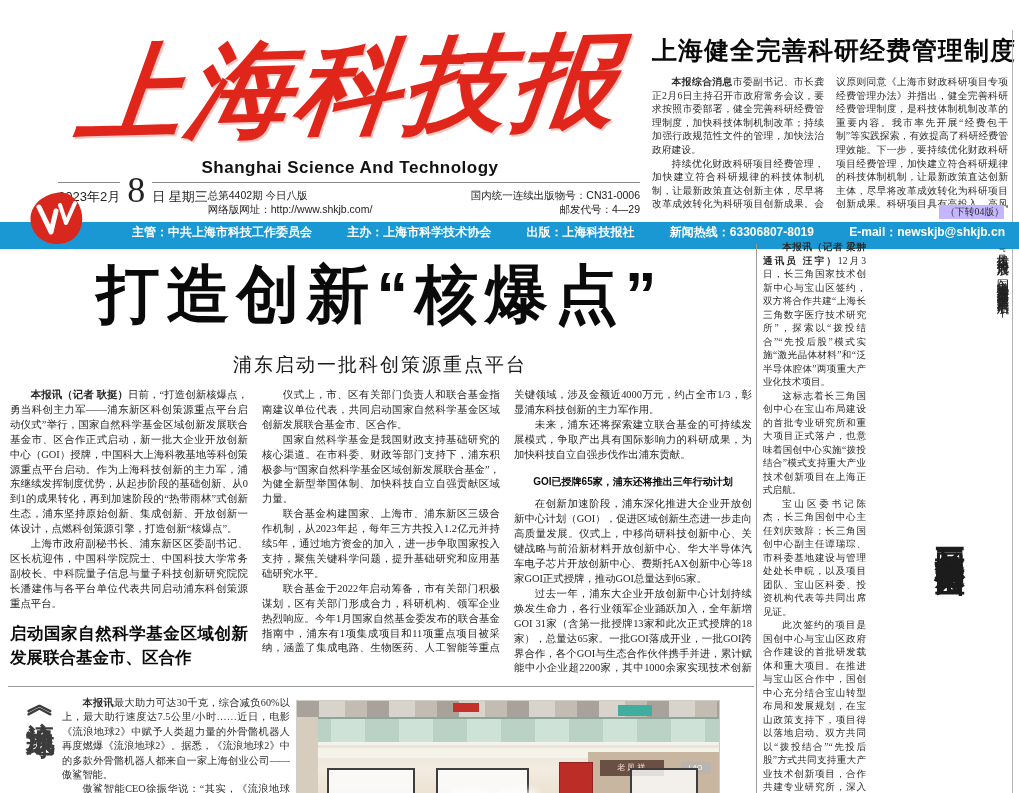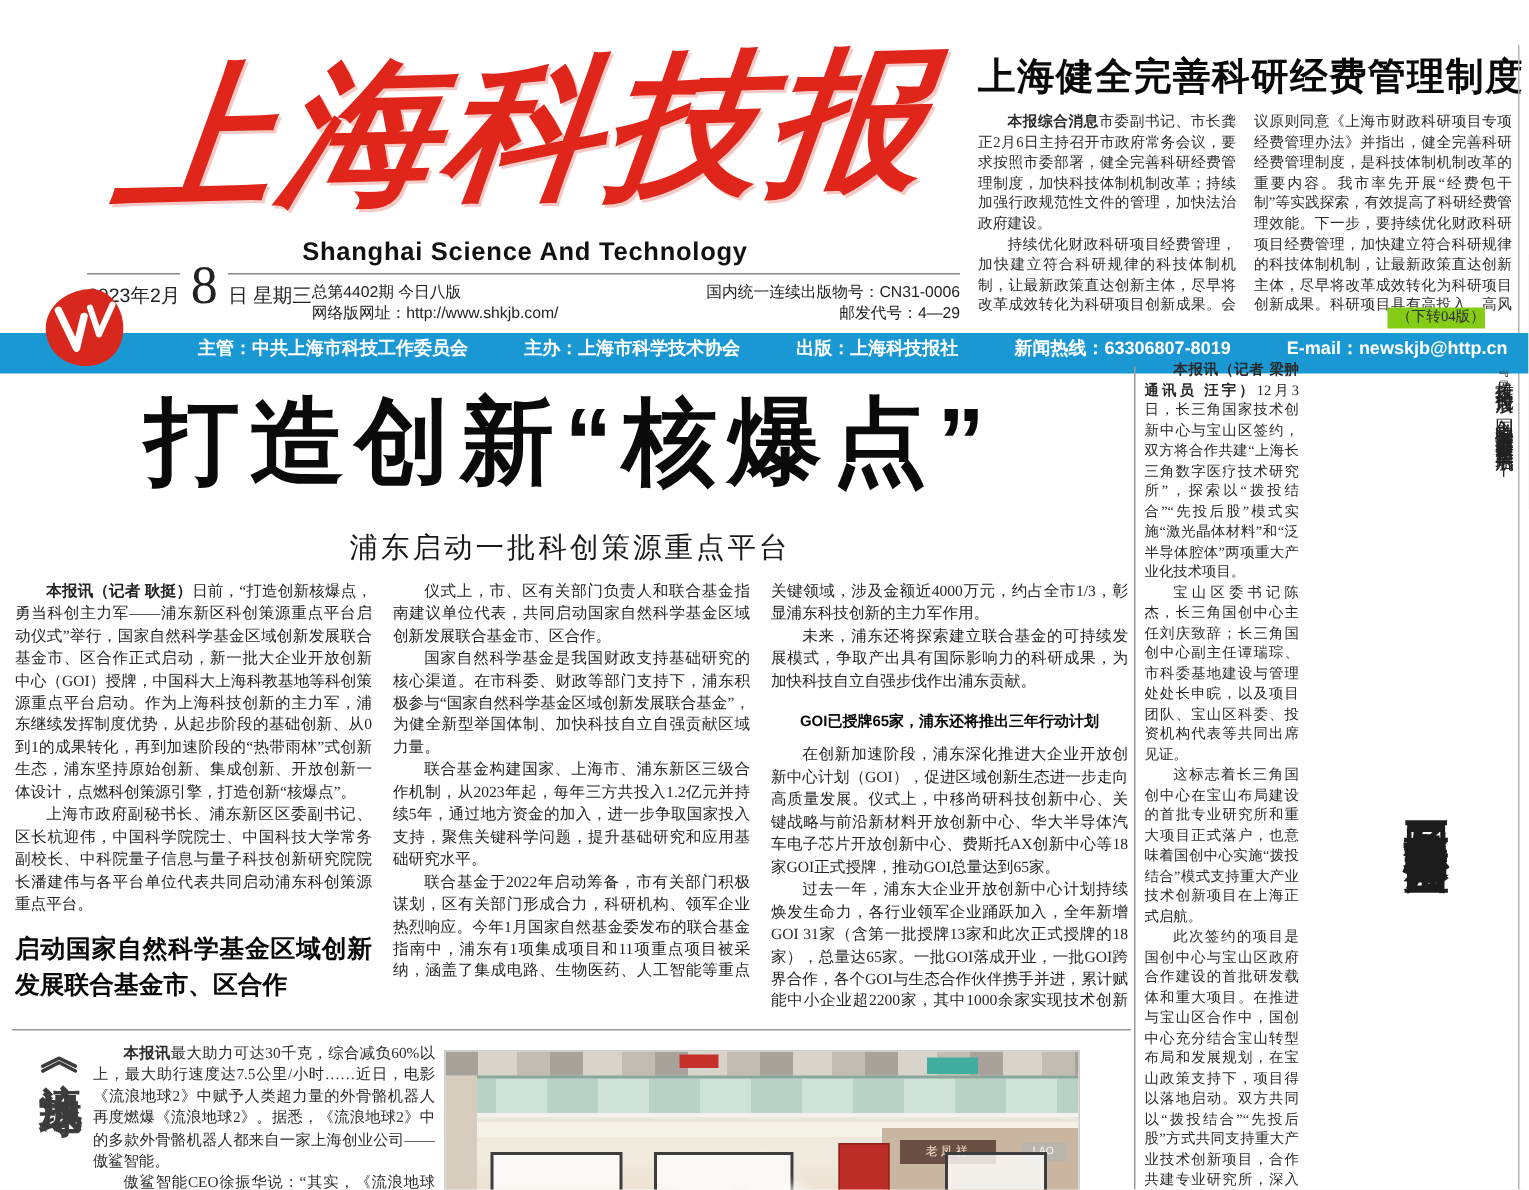--- a/index.html
+++ b/index.html
@@ -28,21 +28,21 @@
 
   
   .tr-article { position:absolute; left:652px; top:34px; width:356px; height:184px; }
   .tr-headline { font-size:25px; font-weight:bold; color:#0a0a0a; letter-spacing:1px;
            white-space:nowrap; margin-bottom:8px; }
   .tr-cols { height:146px; overflow:hidden; column-count:2; column-gap:12px; column-fill:auto;
            font-family:"Liberation Serif", serif; font-size:9.8px; line-height:13.6px;
            text-align:justify; color:#2c2c2c; position:relative; }
   .tr-cols p { text-indent:2em; }
   .tr-lead { font-weight:bold; font-family:"Liberation Sans", sans-serif; }
-  .tr-turn { position:absolute; right:18px; bottom:2px; background:#84cc16; font-size:9.8px;
+  .tr-turn { position:absolute; right:4px; bottom:2px; background:#c4b5fd; font-size:9.8px;
            color:#2c2c2c; padding-left:6px; }
   .page-edge { position:absolute; left:1012px; top:30px; width:1px; height:763px; background:#b5b5b5; }
 
   
   .info-bar { position:absolute; left:0; top:222px; width:1019px; height:27px; background:#1a98d4;
            display:flex; align-items:center; justify-content:space-between;
            padding:0 14px 6px 132px; }
   .info-bar span { color:#ffffff; font-size:12px; font-weight:bold; white-space:nowrap; }
 
   
@@ -155,21 +155,21 @@
       <span class="tr-turn">（下转04版）</span>
     </div>
   </div>
   <div class="page-edge"></div>
 
   <div class="info-bar">
     <span>主管：中共上海市科技工作委员会</span>
     <span>主办：上海市科学技术协会</span>
     <span>出版：上海科技报社</span>
     <span>新闻热线：63306807-8019</span>
-    <span>E-mail：newskjb@http.cn</span>
+    <span>E-mail：newskjb@shkjb.cn</span>
   </div>
 
   <div class="main-headline">打造创新“核爆点”</div>
   <div class="main-subhead">浦东启动一批科创策源重点平台</div>
 
   <div class="main-cols">
     <p><span class="lead">本报讯（记者 耿挺）</span><span>日前，“打造创新核爆点，勇当科创主力军——浦东新区科创策源重点平台启动仪式”举行，国家自然科学基金区域创新发展联合基金市、区合作正式启动，新一批大企业开放创新中心（GOI）授牌，中国科大上海科教基地等科创策源重点平台启动。作为上海科技创新的主力军，浦东继续发挥制度优势，从起步阶段的基础创新、从0到1的成果转化，再到加速阶段的“热带雨林”式创新生态，浦东坚持原始创新、集成创新、开放创新一体设计，点燃科创策源引擎，打造创新“核爆点”。</span></p>
     <p>上海市政府副秘书长、浦东新区区委副书记、区长杭迎伟，中国科学院院士、中国科技大学常务副校长、中科院量子信息与量子科技创新研究院院长潘建伟与各平台单位代表共同启动浦东科创策源重点平台。</p>
     <div class="sec-title-big">启动国家自然科学基金区域创新发展联合基金市、区合作</div>
     <p>仪式上，市、区有关部门负责人和联合基金指南建议单位代表，共同启动国家自然科学基金区域创新发展联合基金市、区合作。</p>
@@ -208,22 +208,22 @@
     <div class="ph-case c2"></div>
     <div class="ph-case c3"></div>
     <div class="ph-light l1"></div>
     <div class="ph-light l2"></div>
   </div>
 
   <div class="rule-v"></div>
   <div class="right-article">
     <div class="ra-body">
       <p><span class="lead">本报讯（记者 梁翀 通讯员 汪宇）</span><span>12月3日，长三角国家技术创新中心与宝山区签约，双方将合作共建“上海长三角数字医疗技术研究所”，探索以“拨投结合”“先投后股”模式实施“激光晶体材料”和“泛半导体腔体”两项重大产业化技术项目。</span></p>
+      <p>这标志着长三角国创中心在宝山布局建设的首批专业研究所和重大项目正式落户，也意味着国创中心实施“拨投结合”模式支持重大产业技术创新项目在上海正式启航。</p>
       <p>宝山区委书记陈杰，长三角国创中心主任刘庆致辞；长三角国创中心副主任谭瑞琮、市科委基地建设与管理处处长申睆，以及项目团队、宝山区科委、投资机构代表等共同出席见证。</p>
-      <p>这标志着长三角国创中心在宝山布局建设的首批专业研究所和重大项目正式落户，也意味着国创中心实施“拨投结合”模式支持重大产业技术创新项目在上海正式启航。</p>
       <p>此次签约的项目是国创中心与宝山区政府合作建设的首批研发载体和重大项目。在推进与宝山区合作中，国创中心充分结合宝山转型布局和发展规划，在宝山政策支持下，项目得以落地启动。双方共同以“拨投结合”“先投后股”方式共同支持重大产业技术创新项目，合作共建专业研究所，深入对接解决企业技术需求难题。下一步，国创中心将聚焦项目、平台、人才、政策等多个维度持续深化合作，为宝山产业和实体经济更高质量发展作出重要贡献。</p>
 
     </div>
     <div class="ra-headline">长三角国创中心一所两项目落户宝山</div>
     <div class="ra-kicker">『拨投结合』『先投后股』，国创中心支持重大产业技术创新项目在上海正式启航——</div>
   </div>
 
 </div>
 
 </body></html>

